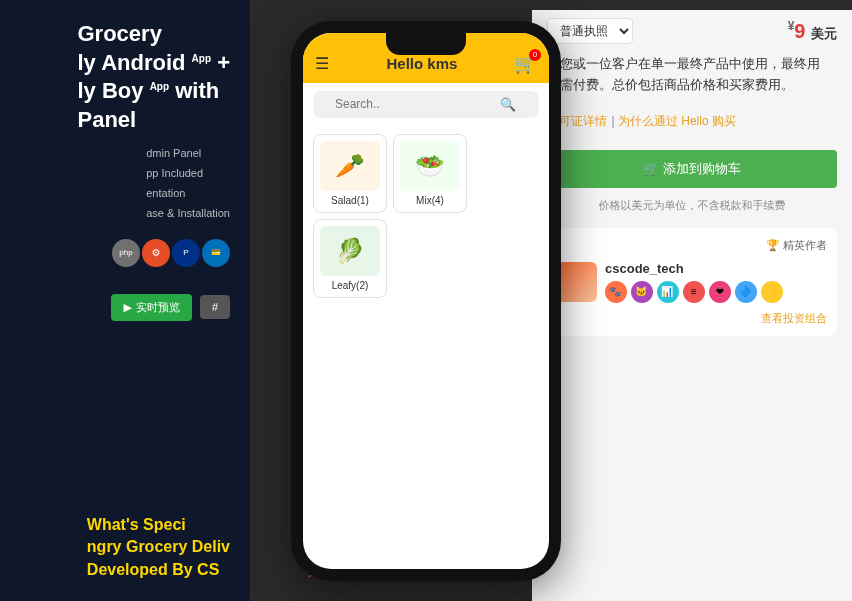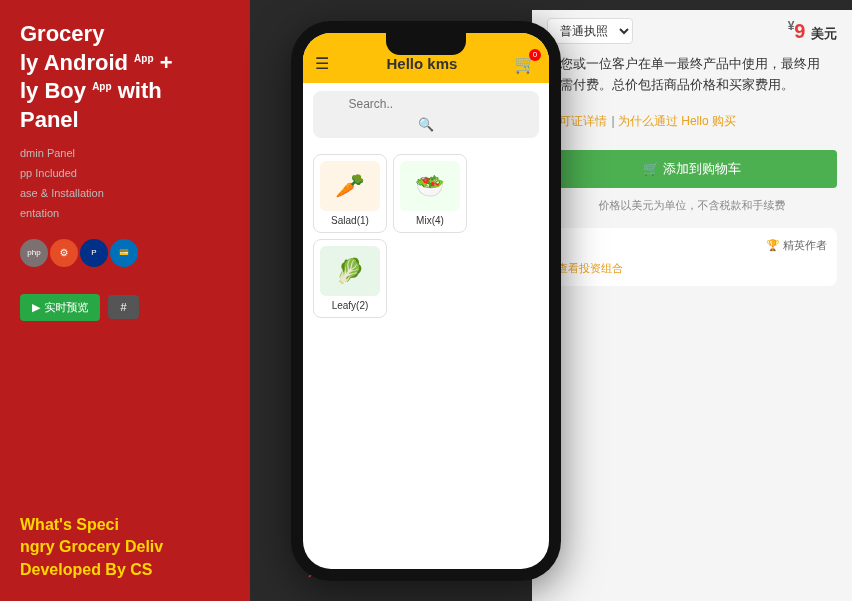--- a/index.html
+++ b/index.html
@@ -11,25 +11,26 @@
       background: #2a2a2a;
       position: relative;
     }
 
     
     .bg-left {
       position: absolute;
       left: 0; top: 0;
       width: 250px;
       height: 601px;
-      background: #b91c1c;
+      background: #0f172a;
       display: flex;
       flex-direction: column;
       padding: 20px;
       color: white;
+      align-items: flex-end;
     }
     .bg-left-title {
       font-size: 22px;
       font-weight: bold;
       line-height: 1.3;
       margin-bottom: 10px;
     }
     .bg-left-features {
       font-size: 11px;
       color: #bbb;
@@ -259,25 +260,24 @@
     }
 
     
     .search-bar {
       padding: 8px 10px;
       background: white;
     }
     .search-input-wrap {
       background: #f0f0f0;
       border-radius: 8px;
-      padding: 6px 10px;
+      padding: 6px 22px;
       display: flex;
       align-items: center;
       gap: 6px;
-      flex-direction: column;
     }
     .search-input {
       border: none;
       background: transparent;
       outline: none;
       font-size: 12px;
       color: #888;
       flex: 1;
     }
     .search-icon {
@@ -333,22 +333,22 @@
 <div class="bg-left">
   <div class="bg-left-title">
     Grocery<br>
     ly Android <sup style="font-size:10px">App</sup> +<br>
     ly Boy <sup style="font-size:10px">App</sup> with<br>
     Panel
   </div>
   <div class="bg-left-features">
     <div>dmin Panel</div>
     <div>pp Included</div>
+    <div>entation</div>
     <div>ase &amp; Installation</div>
-    <div>entation</div>
   </div>
   <div class="bg-left-techs">
     <div class="tech-badge" style="background:#777e">
         <span style="font-size:8px">php</span>
       </div>
     <div class="tech-badge" style="background:#e44d26">⚙</div>
     <div class="tech-badge" style="background:#003087">
         <span style="font-size:8px">P</span>
       </div>
     <div class="tech-badge" style="background:#0070ba">
@@ -392,21 +392,36 @@
     <a class="bg-right-link">为什么通过 Hello 购买</a>
   </div>
   <button class="add-cart-btn">🛒 添加到购物车</button>
   <div class="price-note">价格以美元为单位，不含税款和手续费</div>
 
   <div class="author-section">
     <div class="author-label">
       <span style="color:#666">🏆</span>
       <span>精英作者</span>
     </div>
-    <div style="margin-top:8px; font-size:11px; color:#e8a020; cursor:pointer; text-align:left">查看投资组合</div>
+    <div class="author-info">
+      <div class="author-avatar"></div>
+      <div>
+        <div class="author-name">cscode_tech</div>
+        <div class="author-badges">
+          <div class="badge-circle" style="background:#ff7043">🐾</div>
+          <div class="badge-circle" style="background:#ab47bc">🐱</div>
+          <div class="badge-circle" style="background:#26c6da">📊</div>
+          <div class="badge-circle" style="background:#ef5350">≡</div>
+          <div class="badge-circle" style="background:#ec407a">❤</div>
+          <div class="badge-circle" style="background:#42a5f5">🔷</div>
+          <div class="badge-circle" style="background:#ffca28">⚡</div>
+        </div>
+      </div>
+    </div>
+    <div style="margin-top:8px; font-size:11px; color:#e8a020; cursor:pointer; text-align:right">查看投资组合</div>
   </div>
 </div>
 
 <div class="source-watermark">
   <span>来源：https://www.ceacer.cn</span>
 </div>
 
 <div class="phone-mockup">
   <div class="phone-notch"></div>
   <div class="phone-screen">

